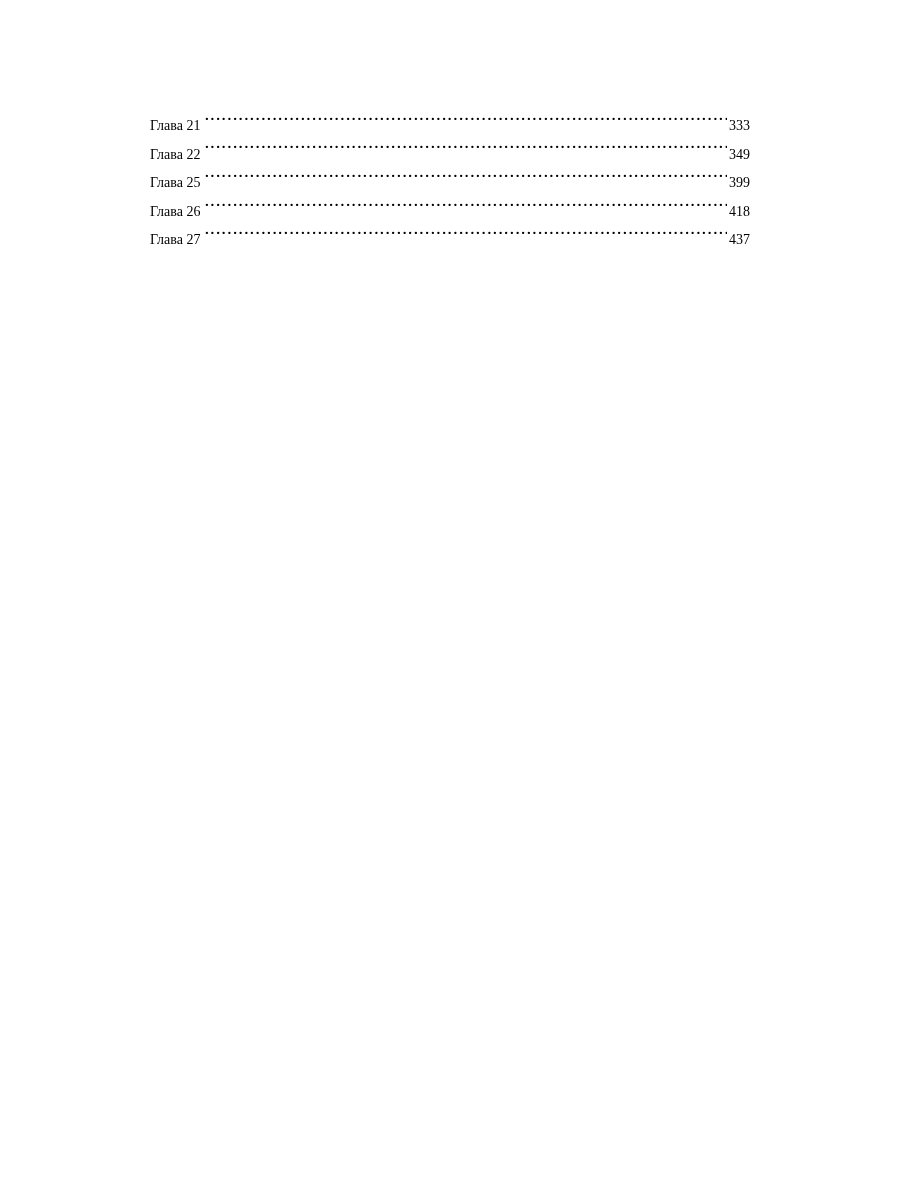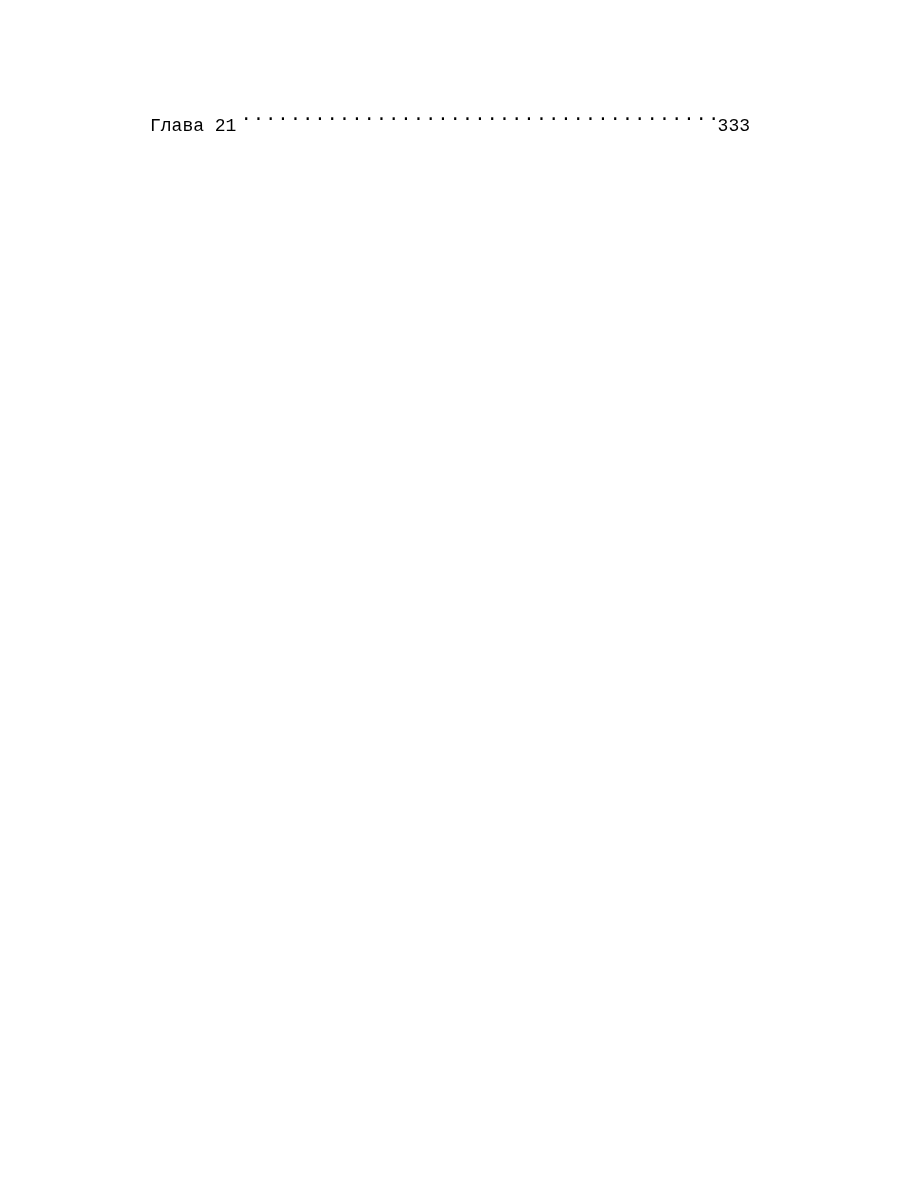--- a/index.html
+++ b/index.html
@@ -24,24 +24,23 @@
   .toc {
     position: absolute;
     left: 150px;
     top: 112px;
     width: 600px;
   }
   .toc-entry {
     display: flex;
     align-items: baseline;
     width: 100%;
-    font-size: 18px;
+    font-size: 14px;
     line-height: 28.6px;
     white-space: nowrap;
-    font-family: Liberation Mono, monospace;
   }
   .toc-title {
     flex: 0 0 auto;
     padding-right: 4px;
   }
   .toc-leader {
     flex: 1 1 auto;
     overflow: hidden;
     position: relative;
     height: 1em;
@@ -68,21 +67,41 @@
 
 <div class="page">
   <div class="toc">
 
     <div class="toc-entry">
       <span class="toc-title">Глава 21</span>
       <span class="toc-leader"></span>
       <span class="toc-page">333</span>
     </div>
 
+    <div class="toc-entry">
+      <span class="toc-title">Глава 22</span>
+      <span class="toc-leader"></span>
+      <span class="toc-page">349</span>
+    </div>
 
 
 
+    <div class="toc-entry">
+      <span class="toc-title">Глава 25</span>
+      <span class="toc-leader"></span>
+      <span class="toc-page">399</span>
+    </div>
 
+    <div class="toc-entry">
+      <span class="toc-title">Глава 26</span>
+      <span class="toc-leader"></span>
+      <span class="toc-page">418</span>
+    </div>
 
+    <div class="toc-entry">
+      <span class="toc-title">Глава 27</span>
+      <span class="toc-leader"></span>
+      <span class="toc-page">437</span>
+    </div>
 
 
   </div>
 </div>
 
 </body></html>

